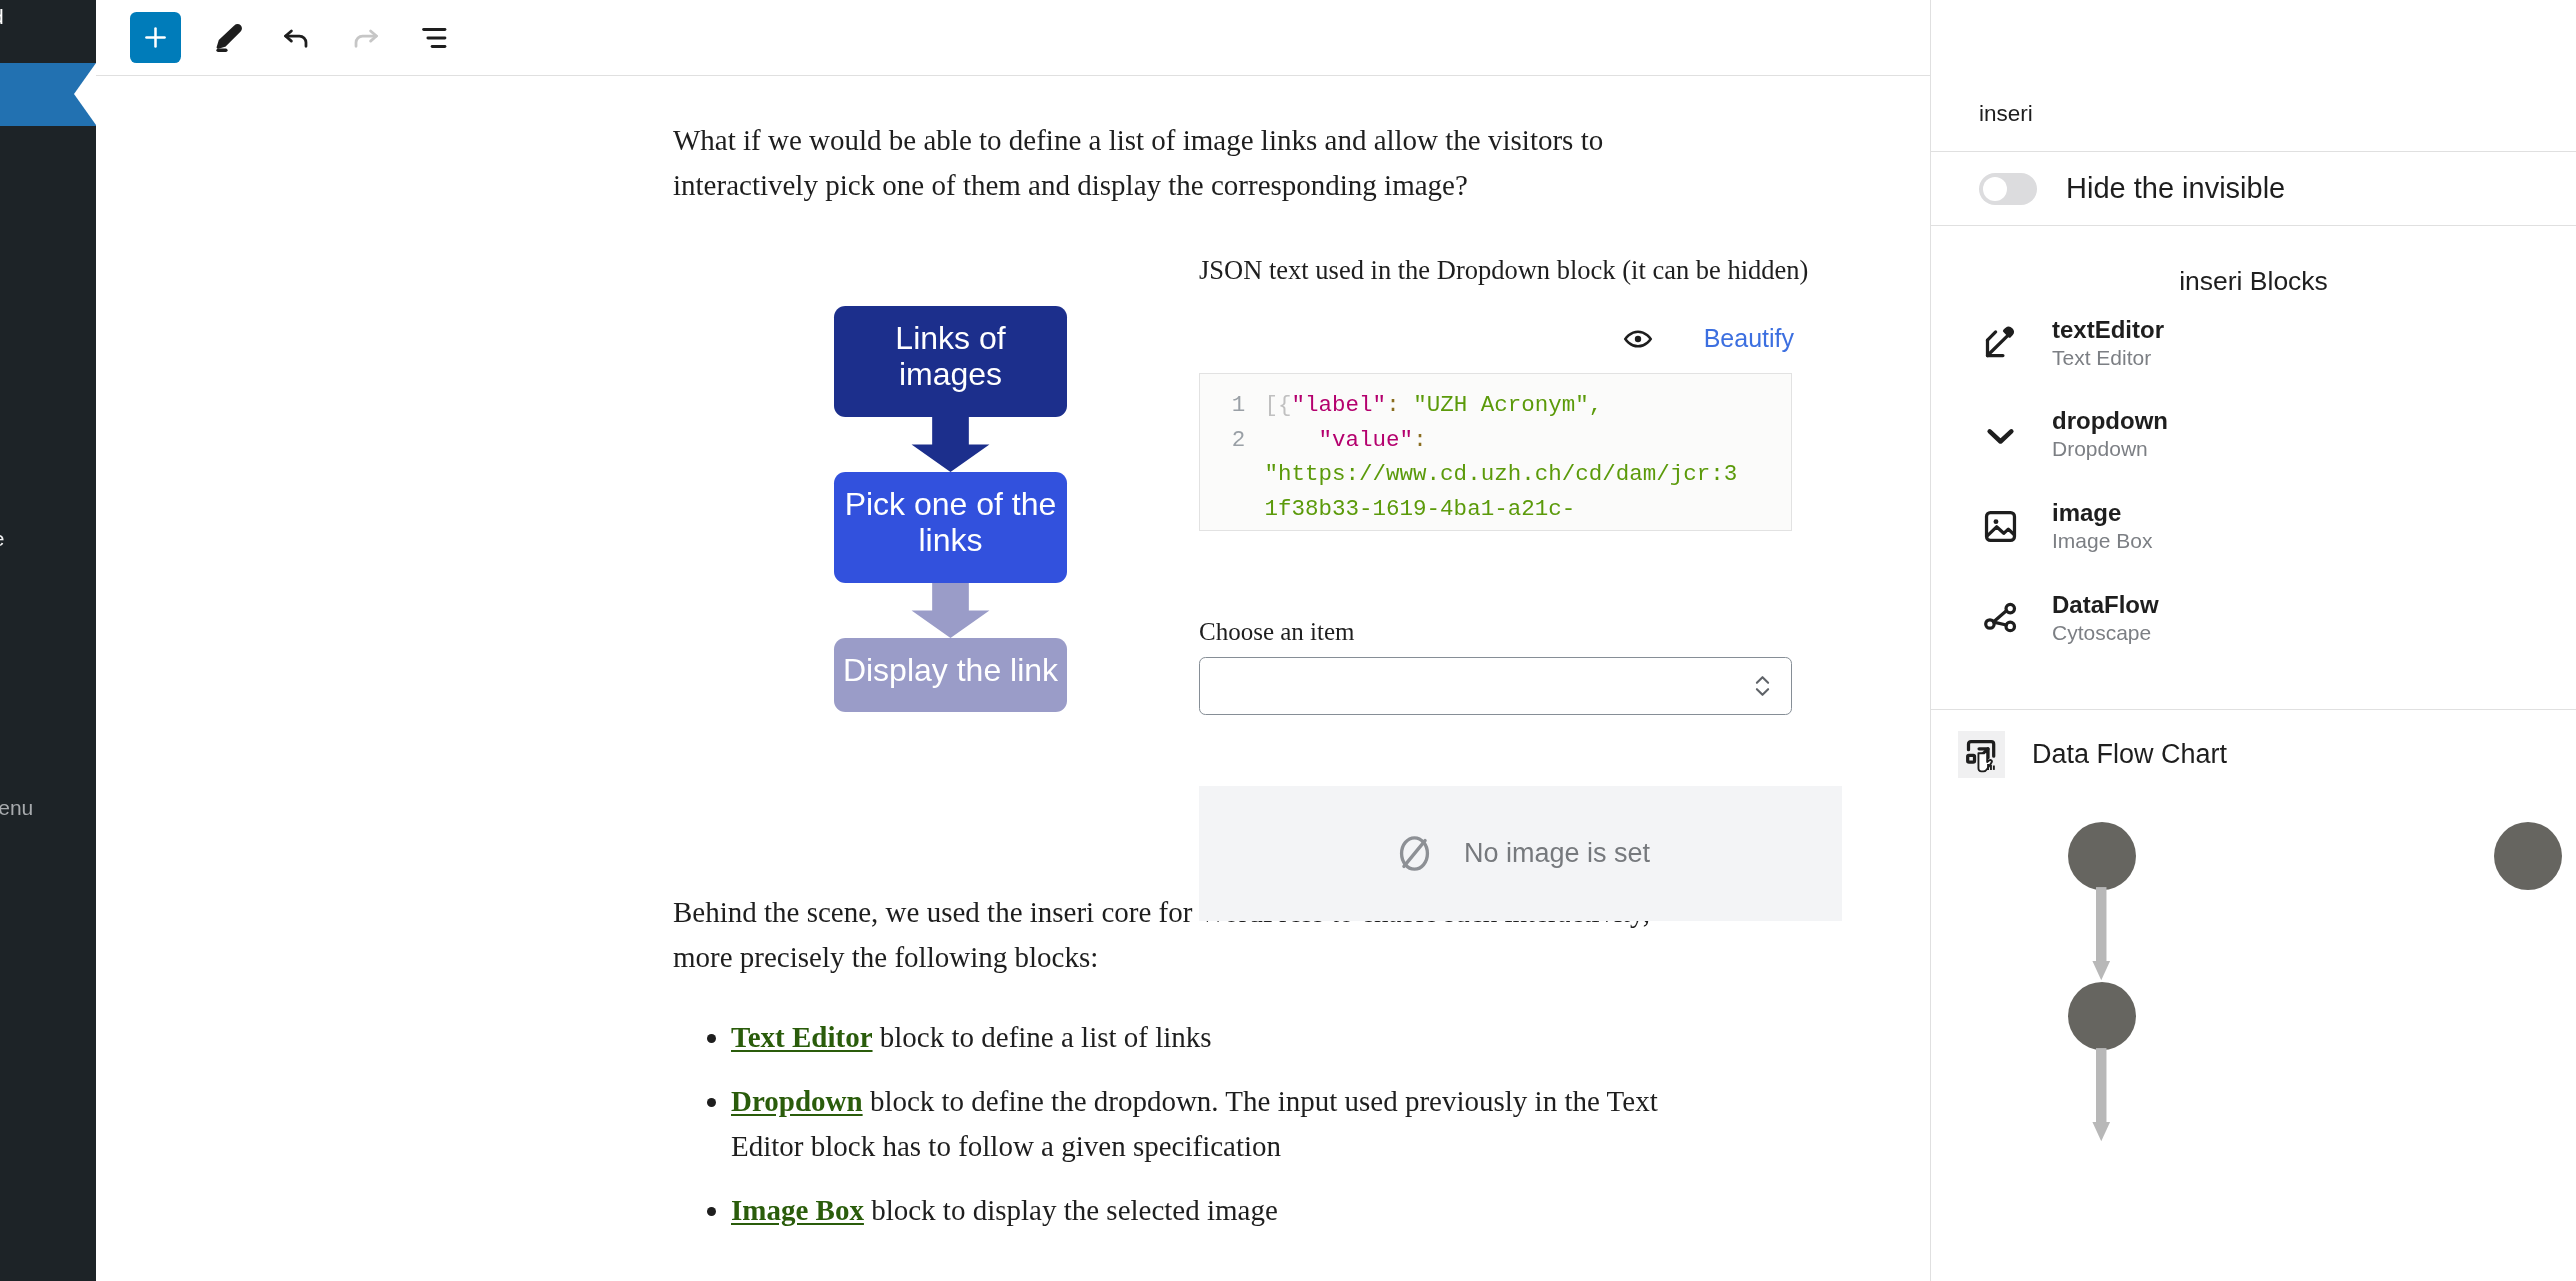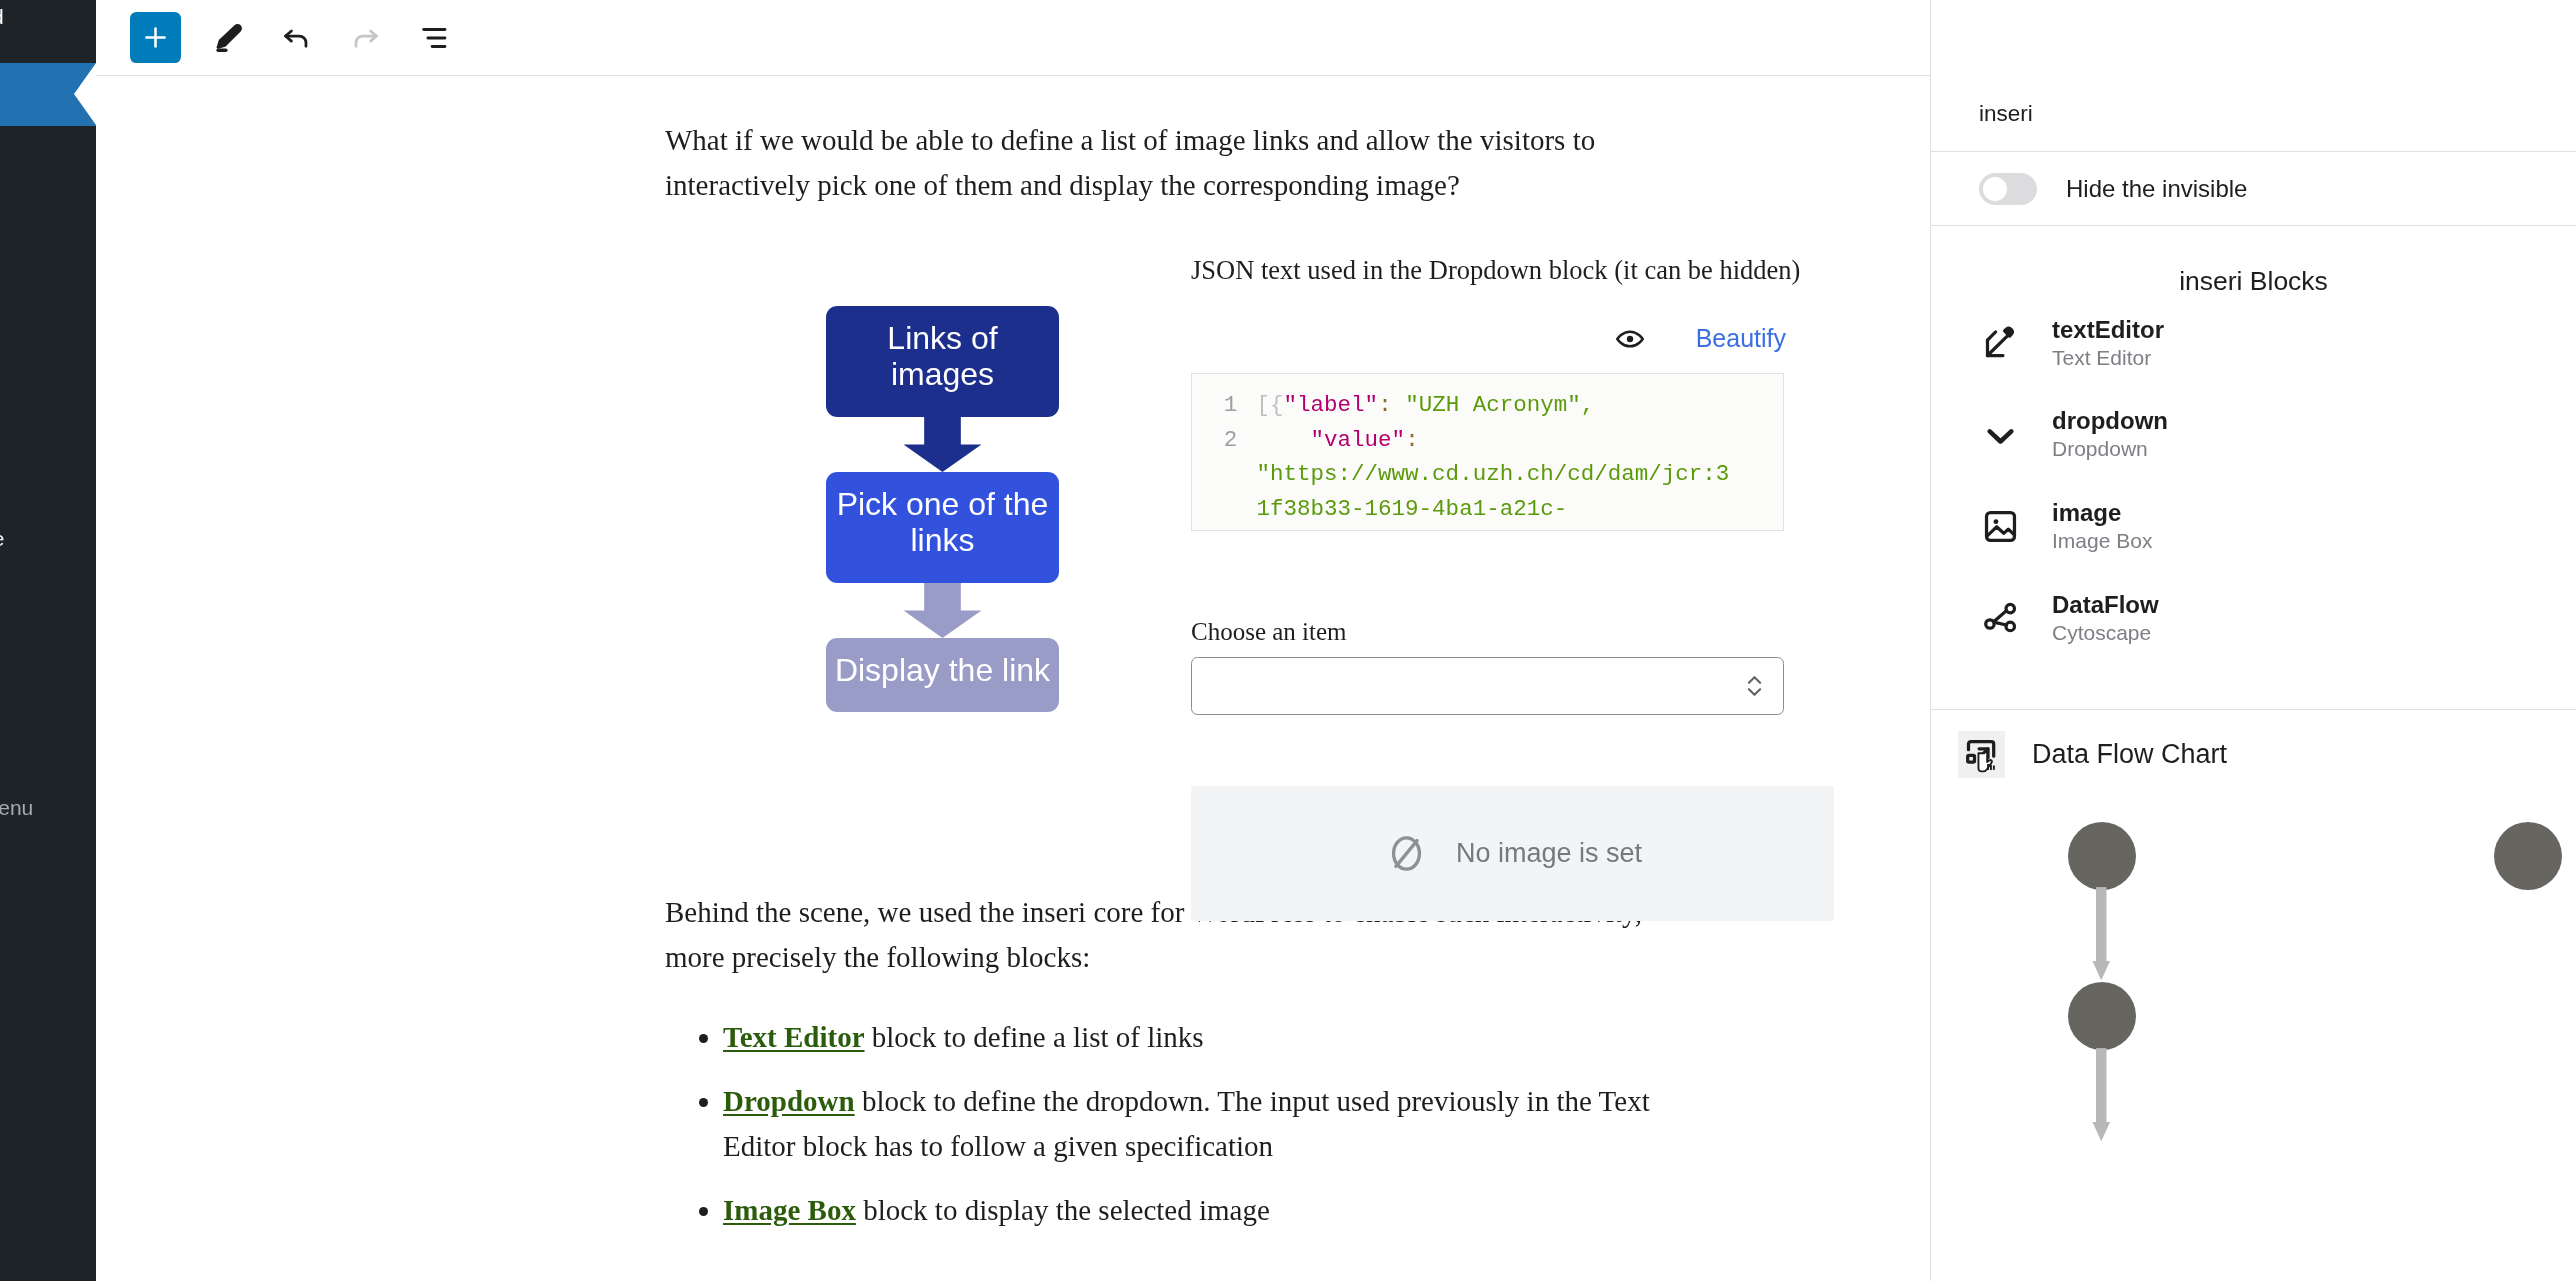--- a/index.html
+++ b/index.html
@@ -66,21 +66,21 @@
     font-size: 24px; font-family: "Liberation Sans", sans-serif;
     padding: 11.3px 26px 13px; cursor: pointer; line-height: 1;
   }
 
   
   #post-content {
     position: absolute; left: 0; top: 76px; right: 410px; bottom: 0;
     overflow: hidden;
     background: #ffffff;
   }
-  #content-inner { position: relative; width: 100%; padding: 0 0 0 0; }
+  #content-inner { position: relative; width: 100%; padding: 0 0 0 0; margin-left: 8px; }
   .para {
     font-size: 29px; line-height: 1.55; color: #1e1e1e;
     width: 1011px; margin-left: 569px;
     font-family: "Liberation Serif", serif;
   }
   #para-intro { margin-top: 42px; }
 
   
   #demo-row {
     position: relative; margin-top: 47px; height: 635px;
@@ -183,21 +183,21 @@
     padding-left: 48px; border-bottom: 1.6px solid #e0e0e0; background: #fff;
   }
   #toggle-switch {
     width: 58px; height: 32px; border-radius: 16px;
     background: #dcdcde; position: relative; cursor: pointer; flex: none;
   }
   #toggle-knob {
     position: absolute; left: 4px; top: 4px; width: 24px; height: 24px;
     border-radius: 50%; background: #ffffff;
   }
-  #toggle-label { font-size: 24px; color: #1e1e1e; white-space: nowrap; }
+  #toggle-label { font-size: 29px; color: #1e1e1e; white-space: nowrap; }
 
   #blocks-heading {
     text-align: center; font-size: 26.5px; color: #1e1e1e;
     margin-top: 40px; font-family: "Liberation Sans", sans-serif;
   }
   .sb-block-item {
     display: flex; align-items: center; gap: 31px;
     padding: 17.7px 0 17.7px 48px; cursor: pointer;
   }
   .sb-icon { width: 42px; height: 42px; flex: none; display: flex; align-items: center; justify-content: center; }

